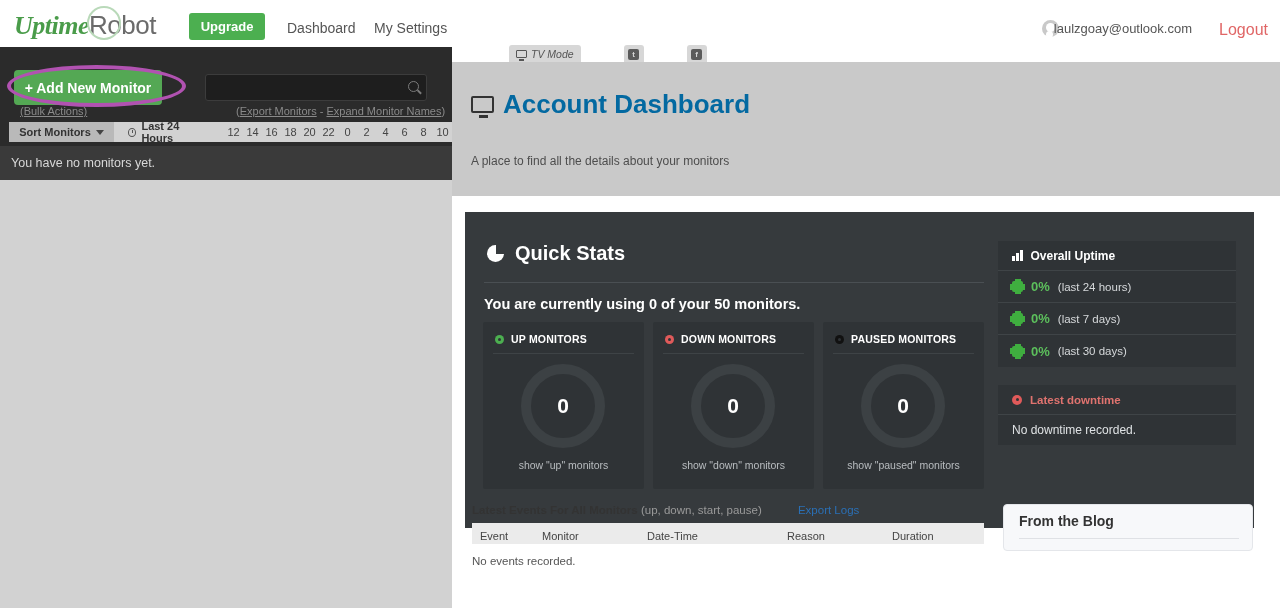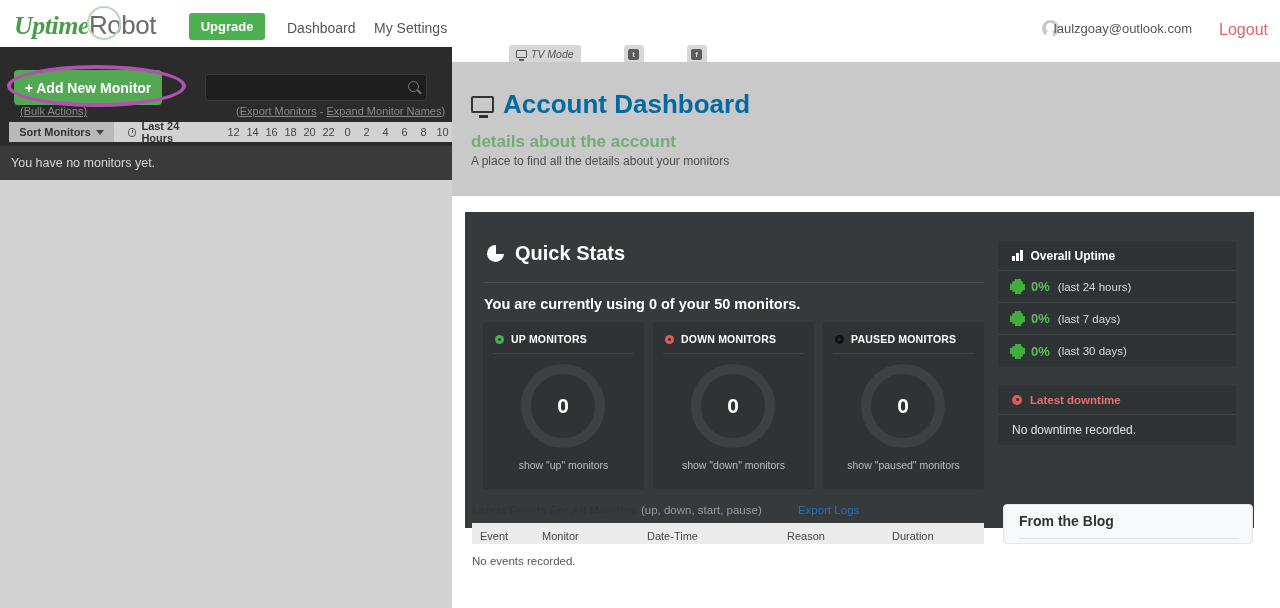--- a/index.html
+++ b/index.html
@@ -362,21 +362,21 @@
     background: #ebebeb; color: #444; font-size: 11px; font-weight: normal;
     text-align: left; padding: 6px 0 2px 8px; height: 21px;
   }
   .events-empty {
     position: absolute; left: 0; top: 51px;
     font-size: 11.5px; color: #555;
   }
 
   .blog-panel {
     position: absolute; left: 1003px; top: 504px;
-    width: 250px; height: 40px;
+    width: 250px; height: 47px;
     background: #f7f8fa; border: 1px solid #e4e6ea; border-radius: 4px;
   }
   .blog-title {
     position: absolute; left: 15px; top: 8px;
     font-size: 14px; font-weight: bold; color: #333;
   }
   .blog-rule {
     position: absolute; left: 15px; top: 33px; width: 220px; height: 1px;
     background: #dfe1e5;
   }
@@ -461,21 +461,20 @@
     <div class="tab tab-sq">
       <span class="sq-icon fb">f</span>
     </div>
   </div>
 
   <div class="header-band">
     <div class="page-title">
       <span class="monitor-icon"></span>
       <span>Account Dashboard</span>
     </div>
-    <div class="subtitle-green">details about the account</div>
     <div class="subtitle-grey">A place to find all the details about your monitors</div>
   </div>
 
   <div class="content">
 
     <div class="darkblock">
       <div class="qs-header">
         <span class="pie-icon"></span>
         <span>Quick Stats</span>
       </div>

